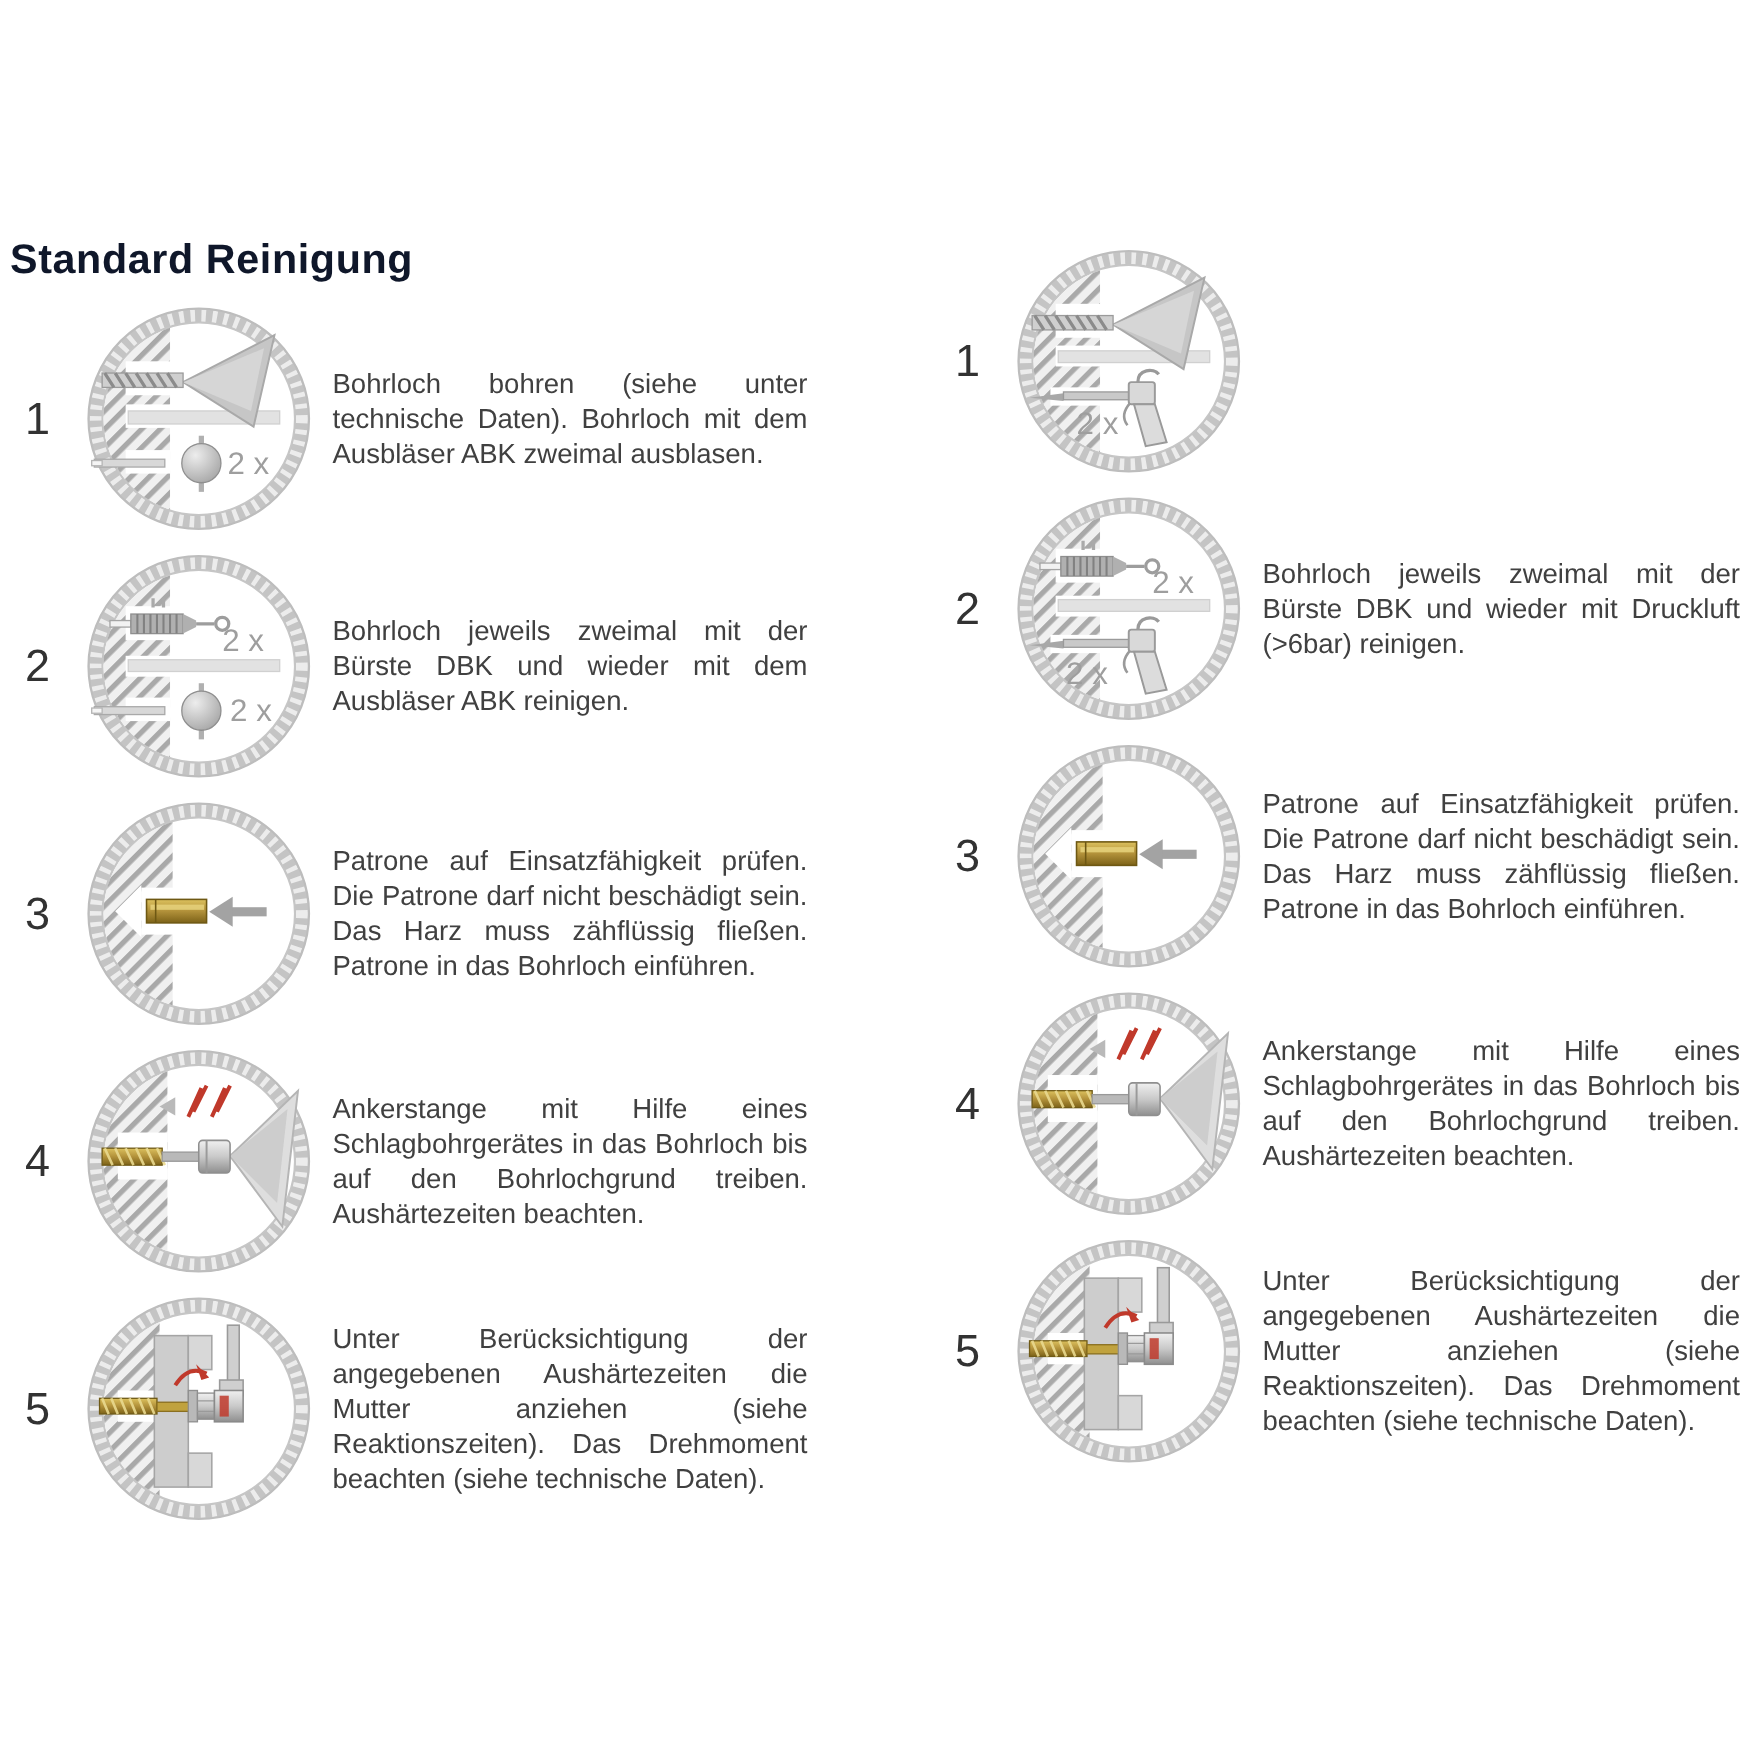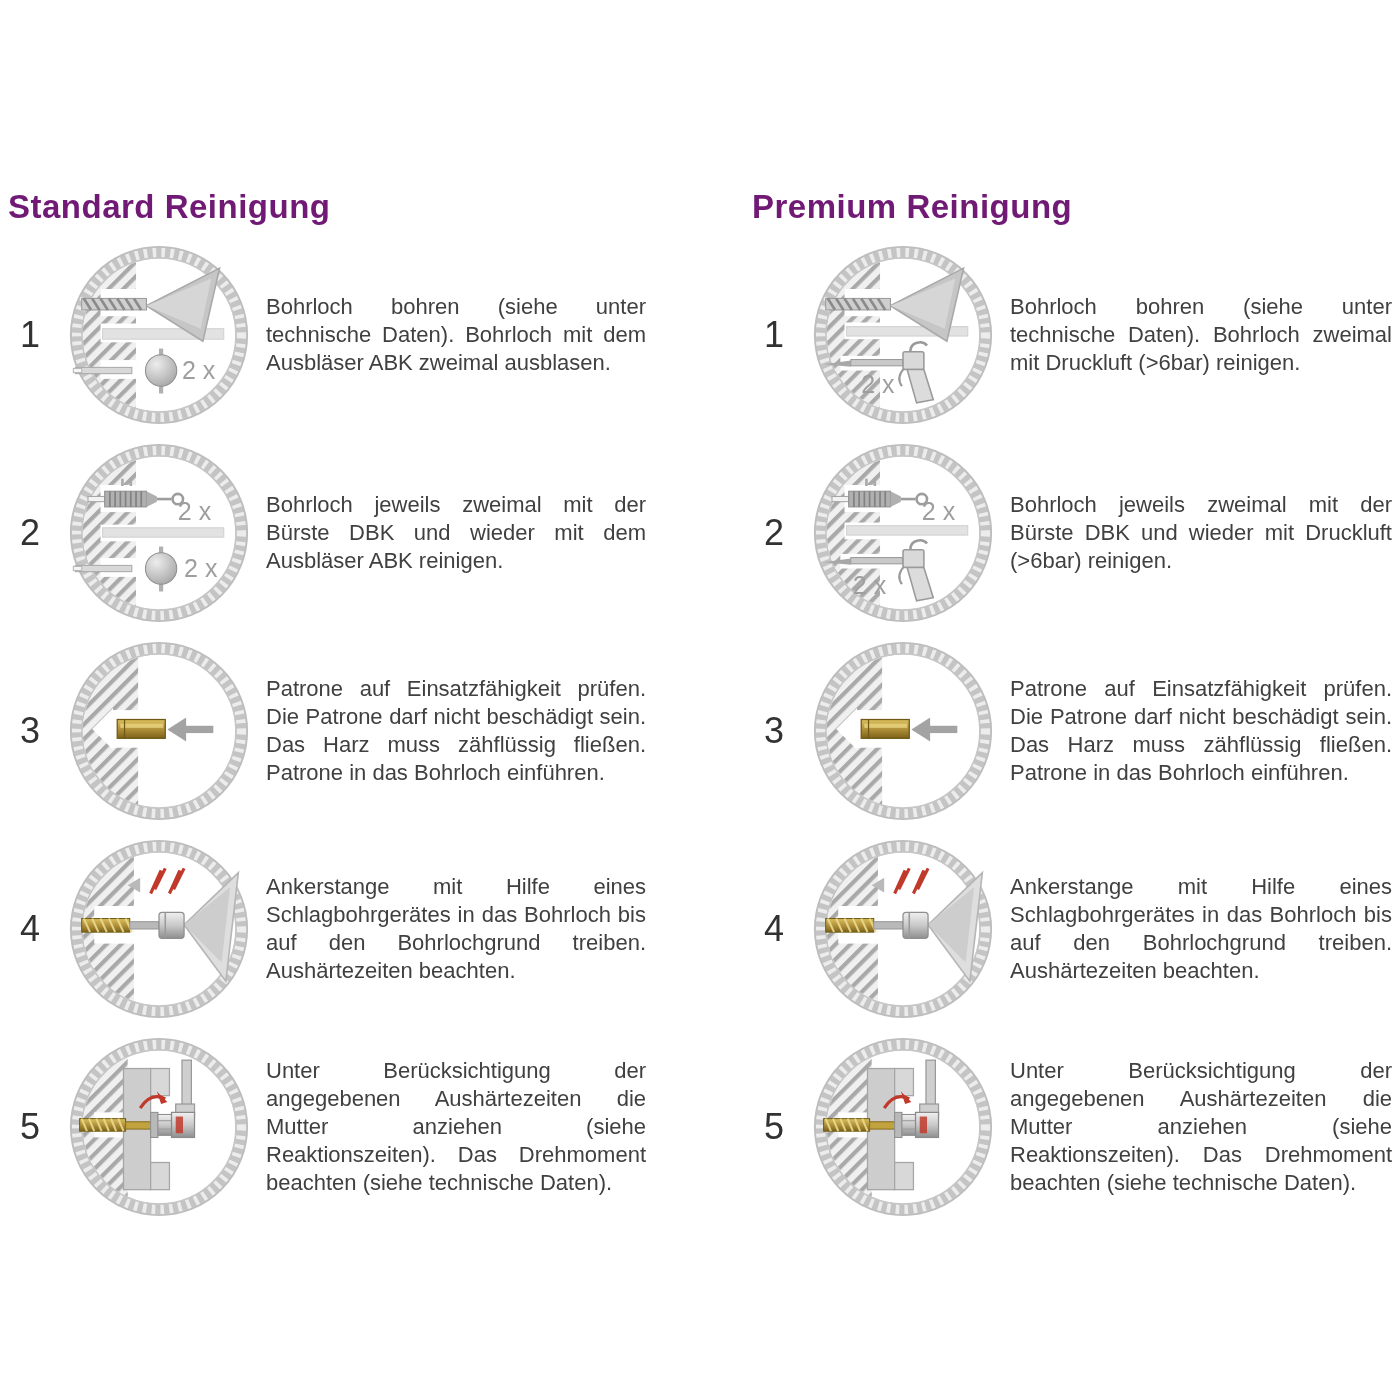--- a/index.html
+++ b/index.html
@@ -7,21 +7,21 @@
     width:1400px;height:1400px;position:relative;overflow:hidden;
     background:#ffffff;
     font-family:"Liberation Sans","DejaVu Sans",sans-serif;
     -webkit-font-smoothing:antialiased;
   }
   .page{position:absolute;inset:0;}
   .column{position:absolute;top:190px;}
   .column.left{left:8px;width:642px;}
   .column.right{left:752px;width:644px;}
   .column-title{
-    font-size:33px;font-weight:bold;color:#701a75;
+    font-size:33px;font-weight:bold;color:#0f172a;
     line-height:34px;margin:0 0 12px 0;letter-spacing:.5px;
   }
   .steps{display:block;}
   .step-row{
     display:grid;grid-template-columns:44px 214px 1fr;
     height:198px;align-items:center;
   }
   .step-number{
     font-size:36px;color:#323232;text-align:center;line-height:1;
   }
@@ -240,41 +240,39 @@
       <path d="M72,72 Q82,56 96,63" stroke="#c0392b" stroke-width="3" fill="none"></path>
       <polygon points="98,66 88,56 92,68" fill="#c0392b"></polygon>
     </g>
   </svg>
 </div>
     <div class="step-text">Unter Berücksichtigung der angegebenen Aushärtezeiten die Mutter anziehen (siehe Reaktionszeiten). Das Drehmoment beachten (siehe technische Daten).</div>
   </div>
 </div>
   </div>
   <div class="column right">
-    <h2 class="column-title">Premium Reinigung</h2>
     <div class="steps">
   <div class="step-row">
     <div class="step-number">1</div>
     <div class="step-figure">
   <svg viewBox="0 0 180 180">
     <use href="#ringDef"></use>
     <g clip-path="url(#holeClip)">
       <rect x="12" y="10" width="56" height="160" fill="url(#hatch)"></rect>
       <rect x="34" y="46" width="36" height="26" fill="#ffffff"></rect>
       <rect x="34" y="78" width="36" height="16" fill="#ffffff"></rect>
       <rect x="30" y="110" width="40" height="14" fill="#ffffff"></rect>
     </g>
     <rect x="36" y="82" width="116" height="9" fill="#e2e2e2" stroke="#d0d0d0" stroke-width="1"></rect>
     <use href="#coneDef"></use>
     <use href="#drillDef"></use>
     <use href="#gunDef"></use>
     <text class="lbl2x" x="50" y="146">2 x</text>
   </svg>
 </div>
-    <div class="step-text">Bohrloch bohren (siehe unter technische Daten). Bohrloch zweimal mit Druckluft (&gt;6bar) reinigen.</div>
   </div>
 
   <div class="step-row">
     <div class="step-number">2</div>
     <div class="step-figure">
   <svg viewBox="0 0 180 180">
     <use href="#ringDef"></use>
     <g clip-path="url(#holeClip)">
       <rect x="12" y="10" width="56" height="160" fill="url(#hatch)"></rect>
       <rect x="34" y="44" width="36" height="26" fill="#ffffff"></rect>

